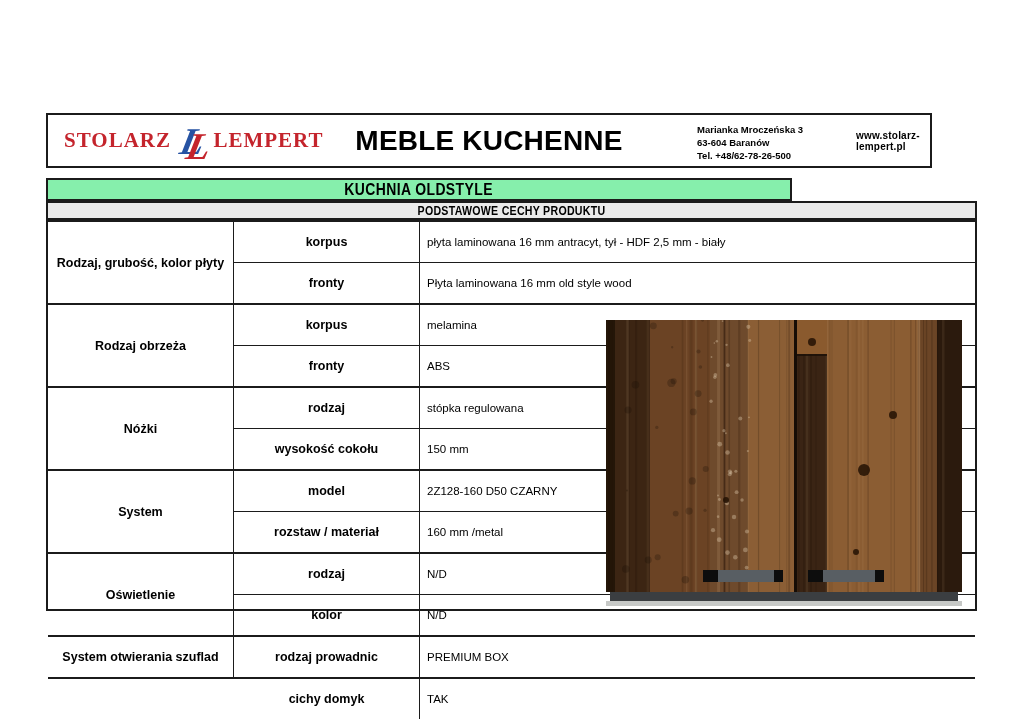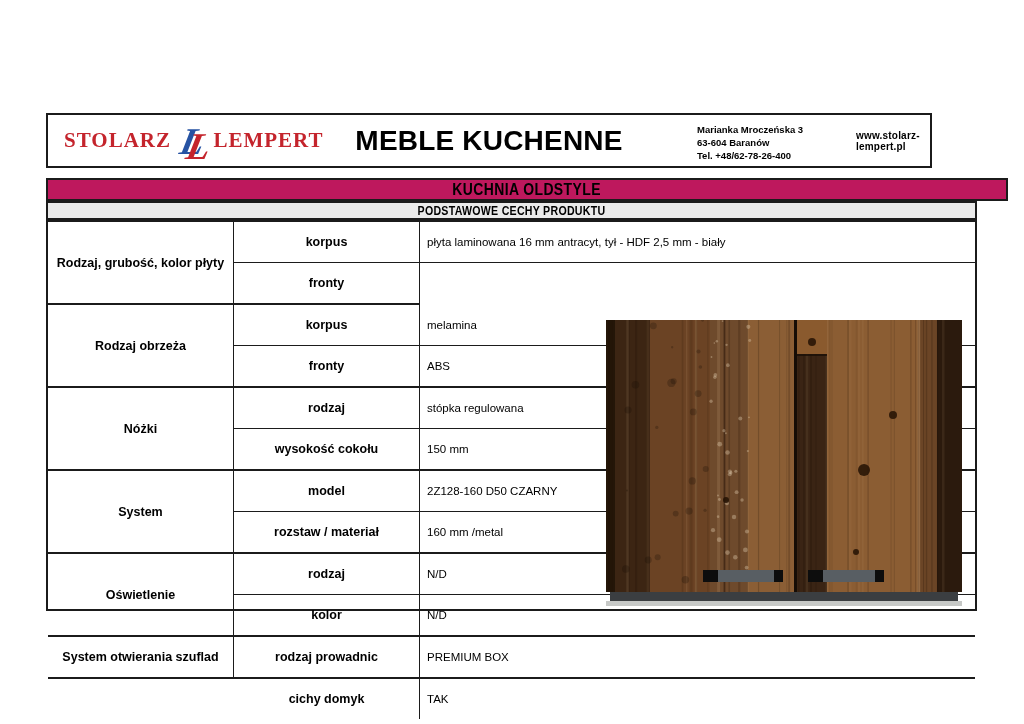--- a/index.html
+++ b/index.html
@@ -36,22 +36,22 @@
   .header-address {
     position:absolute; left:649px; top:8px; font-size:9.5px; font-weight:bold; line-height:13px;
   }
   .header-site {
     position:absolute; left:808px; top:0; height:100%; display:flex; align-items:center;
     font-size:10px; font-weight:bold; letter-spacing:0.2px;
   }
 
   
   .banner-main {
-    position:absolute; left:46px; top:178px; width:962px; height:23px;
-    border:2px solid #1b1b1b; background:#be185d;
+    position:absolute; left:46px; top:178px; width:746px; height:23px;
+    border:2px solid #1b1b1b; background:#86efac;
     display:flex; align-items:center; justify-content:center;
     font-weight:bold; font-size:17px;
   }
   .banner-main span { display:inline-block; transform:scaleX(0.82); letter-spacing:0.5px; }
   .banner-sub {
     position:absolute; left:46px; top:201px; width:931px; height:19px;
     border:2px solid #1b1b1b; background:#eaeaea;
     display:flex; align-items:center; justify-content:center;
     font-weight:bold; font-size:12.5px;text-align:right;
   }
@@ -84,37 +84,38 @@
       <span class="monogram">
         <span class="l1">L</span>
         <span class="l2">L</span>
       </span>
       <span class="logo-word">LEMPERT</span>
     </div>
     <div class="header-title">MEBLE KUCHENNE</div>
     <div class="header-address">
       <div>Marianka Mroczeńska 3</div>
       <div>63-604 Baranów</div>
-      <div>Tel. +48/62-78-26-400</div>
+      <div>Tel. +48/62-78-26-500</div>
     </div>
     <div class="header-site">www.stolarz-lempert.pl</div>
   </div>
 
   <div class="banner-main">
     <span>KUCHNIA OLDSTYLE</span>
   </div>
   <div class="banner-sub">
     <span>PODSTAWOWE CECHY PRODUKTU</span>
   </div>
 
   <div class="spec-table">
       <div class="cell c1 gend" style="grid-area: 1 / 1 / span 2;">Rodzaj, grubość, kolor płyty</div>
       <div class="cell c2 rend" style="grid-area: 1 / 2;">korpus</div>
       <div class="cell c3 rend" style="grid-area: 1 / 3;">płyta laminowana 16 mm antracyt, tył - HDF 2,5 mm - biały</div>
       <div class="cell c2 gend" style="grid-area: 2 / 2;">fronty</div>
+      <div class="cell c3 gend" style="grid-area: 2 / 3;">Płyta laminowana 16 mm old style wood</div>
       <div class="cell c1 gend" style="grid-area: 3 / 1 / span 2;">Rodzaj obrzeża</div>
       <div class="cell c2 rend" style="grid-area: 3 / 2;">korpus</div>
       <div class="cell c3 rend" style="grid-area: 3 / 3;">melamina</div>
       <div class="cell c2 gend" style="grid-area: 4 / 2;">fronty</div>
       <div class="cell c3 gend" style="grid-area: 4 / 3;">ABS</div>
       <div class="cell c1 gend" style="grid-area: 5 / 1 / span 2;">Nóżki</div>
       <div class="cell c2 rend" style="grid-area: 5 / 2;">rodzaj</div>
       <div class="cell c3 rend" style="grid-area: 5 / 3;">stópka regulowana</div>
       <div class="cell c2 gend" style="grid-area: 6 / 2;">wysokość cokołu</div>
       <div class="cell c3 gend" style="grid-area: 6 / 3;">150 mm</div>

